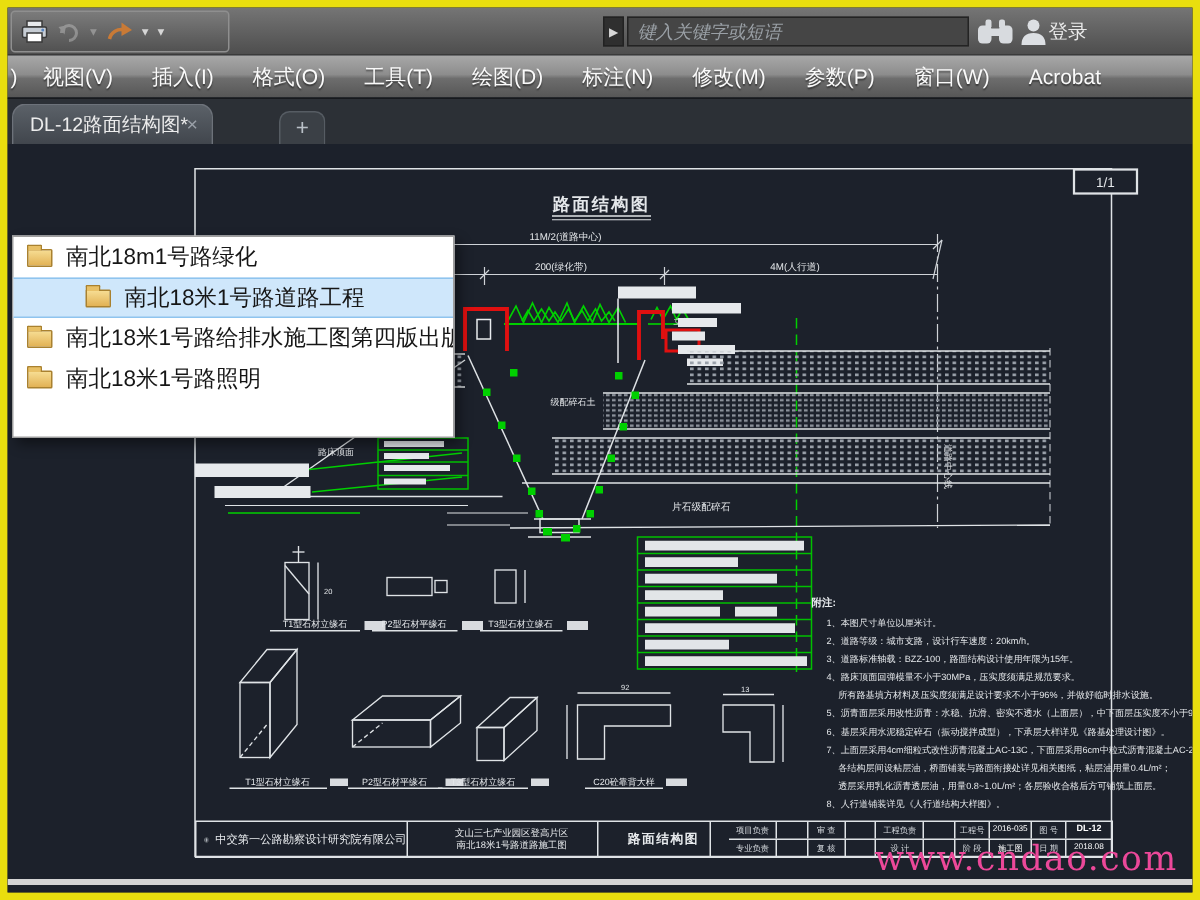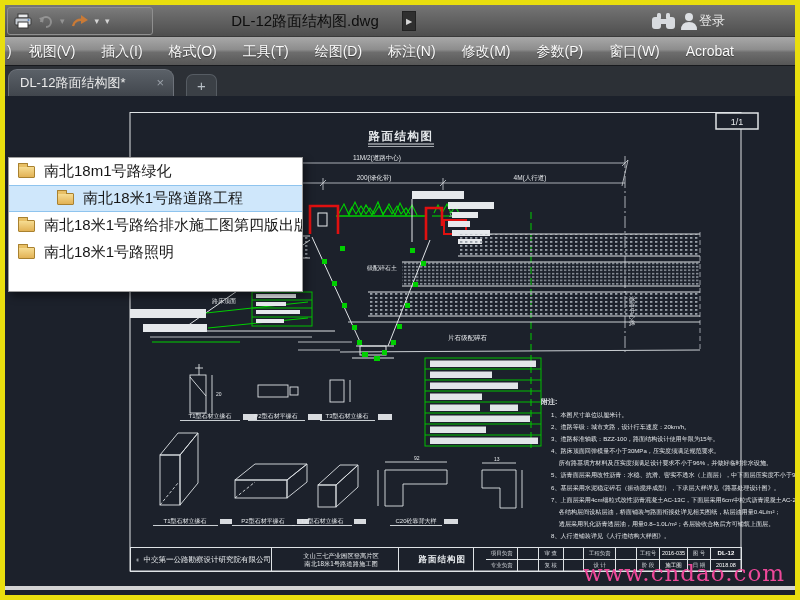--- a/index.html
+++ b/index.html
@@ -28,21 +28,21 @@
   
   .menubar { position:absolute; left:0; top:32px; width:790px; height:28px;
              background:linear-gradient(180deg,#a8a8a8 0%,#8d8d8d 45%,#6d6d6d 55%,#565656 100%);
              display:flex; align-items:center; color:#fafafa; font-size:14px;
              text-shadow:0 1px 1px rgba(0,0,0,.45); white-space:nowrap; overflow:hidden; }
   .menubar .ovl { padding:0 4px 0 2px; }
   .menubar .mi { padding:0 13px; height:28px; line-height:28px; cursor:default; }
 
   
   .tabbar { position:absolute; left:0; top:60px; width:790px; height:31px; background:#2c3036; border-top:1px solid #17191d; }
-  .tab { position:absolute; left:3px; top:3px; width:166px; height:28px;
+  .tab { position:absolute; left:3px; top:3px; width:134px; height:28px;
          background:linear-gradient(#5b6168,#40454c); border:1px solid #6d727a; border-bottom:none;
          border-radius:9px 9px 0 0; color:#ececec; font-size:13px; line-height:26px; padding-left:11px; }
   .tab .x { position:absolute; right:9px; top:0; color:#9aa0a8; font-size:13px; }
   .newtab { position:absolute; left:181px; top:8px; width:31px; height:23px; background:#3b4046;
             border:1px solid #565c63; border-bottom:none; border-radius:7px 7px 0 0;
             color:#b9c0c7; font-size:15px; line-height:21px; text-align:center; }
 
   
   .canvas { position:absolute; left:0; top:91px; width:790px; height:499px; background:#1c212b; }
   svg text { font-family:"Liberation Sans", sans-serif; fill:#e4e7ea; }
@@ -98,22 +98,22 @@
         <path d="M1,5 L6,4 L5,10 Z" fill="#d0d0d0"></path>
       </svg>
       <span class="caret ghost">▾</span>
       <svg width="18" height="14" viewBox="0 0 18 14">
         <path d="M2,12 a8,8 0 0 1 10,-6" stroke="#c97a36" stroke-width="2.4" fill="none"></path>
         <path d="M10,1 L17,6 L10,10 Z" fill="#c97a36"></path>
       </svg>
       <span class="caret">▾</span>
       <span class="caret">▾</span>
     </div>
-    <div class="doc-title">DL-12路面结构图.dwg</div>
     <div class="ic-expand">▶</div>
+    <input class="searchbox" placeholder="键入关键字或短语" style="">
     <svg class="tb-ico" style="left:646px" width="25" height="20" viewBox="0 0 25 20">
       <rect x="1" y="6" width="9" height="12" rx="3" fill="#d8dbdf"></rect>
       <rect x="15" y="6" width="9" height="12" rx="3" fill="#d8dbdf"></rect>
       <rect x="8" y="8" width="9" height="5" fill="#d8dbdf"></rect>
       <rect x="6" y="2" width="4" height="6" rx="1.5" fill="#d8dbdf"></rect>
       <rect x="15" y="2" width="4" height="6" rx="1.5" fill="#d8dbdf"></rect>
     </svg>
     <svg class="tb-ico" style="left:675px;top:7px" width="18" height="19" viewBox="0 0 18 19">
       <circle cx="9" cy="5" r="4" fill="#dcdfe3"></circle>
       <path d="M1,18 q0,-8 8,-8 q8,0 8,8 z" fill="#dcdfe3"></path>

